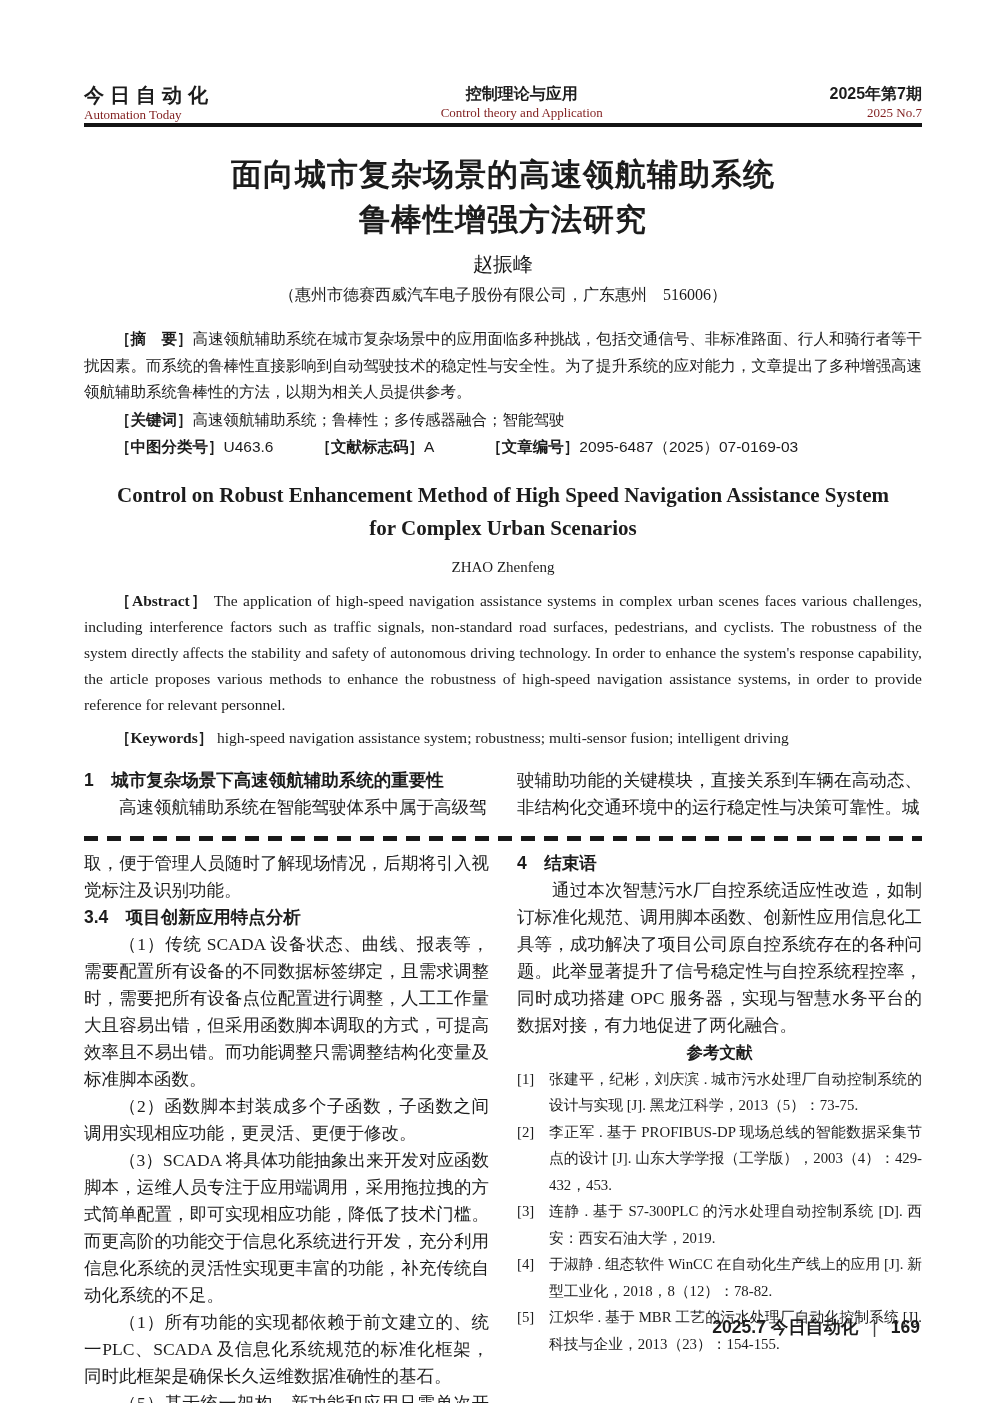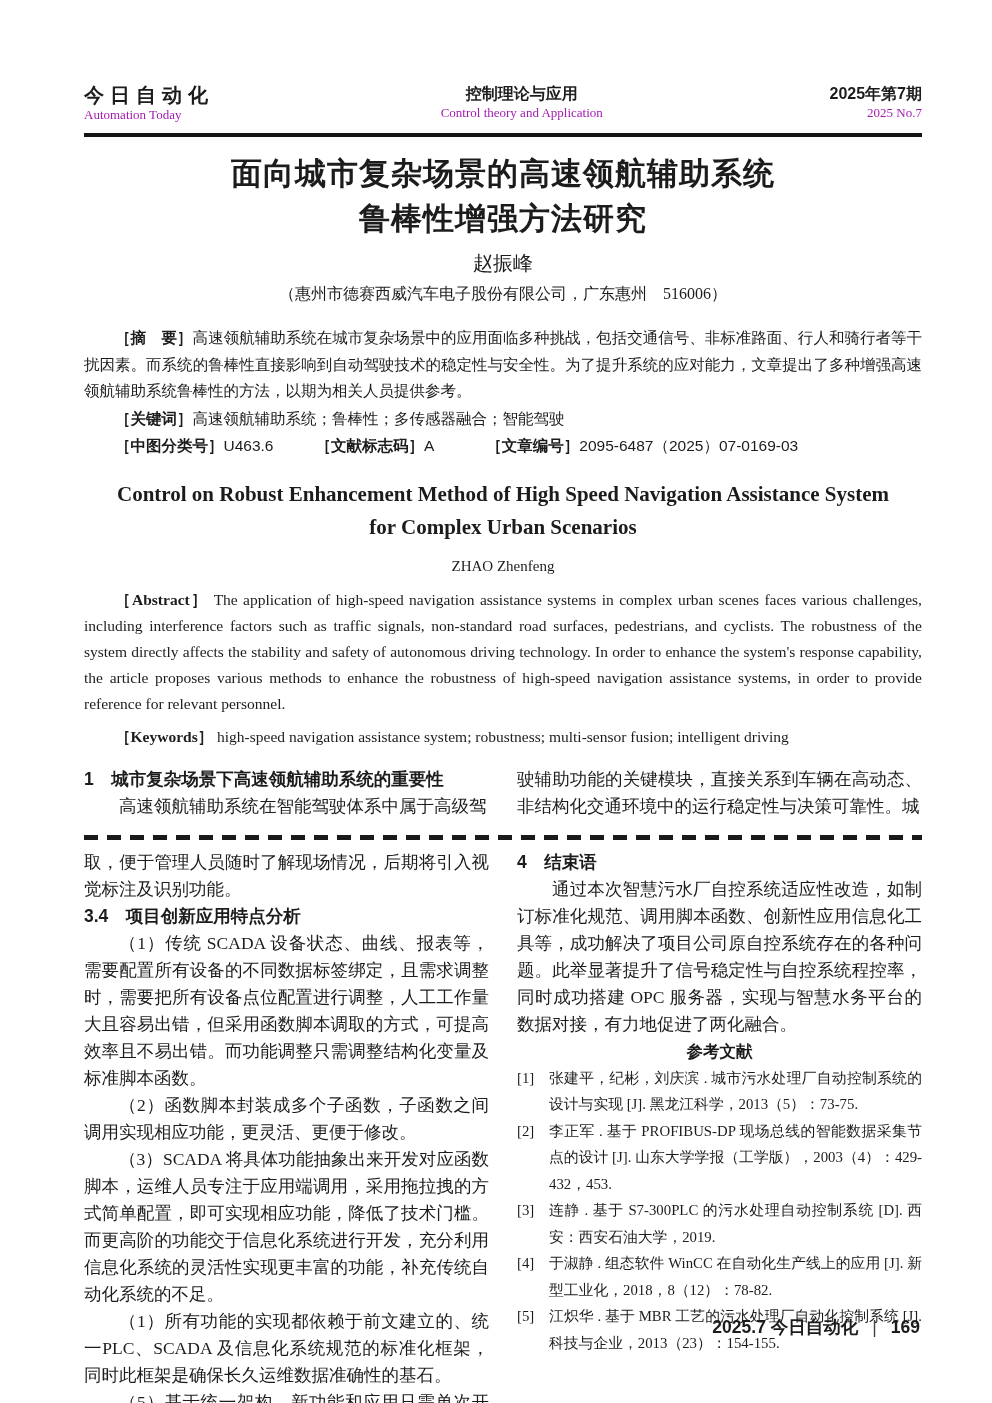--- a/index.html
+++ b/index.html
@@ -12,38 +12,38 @@
     background: #ffffff;
     color: #1c1c1c;
     font-family: "Liberation Serif", serif;
     overflow: hidden;
   }
   .content { position: absolute; left: 84px; top: 84px; width: 838px; }
 
   
   .journal-header {
     display: flex; justify-content: space-between; align-items: flex-start;
-    padding-bottom: 10px; border-bottom: 4px solid #141414;
+    border-bottom: 4px solid #141414;
   }
   .hdr-col { display: flex; flex-direction: column; }
   .hdr-center { text-align: center; }
   .hdr-right { text-align: right; }
   .hdr-cn-big {
     font-family: "Liberation Sans", sans-serif; font-weight: bold;
     font-size: 20px; letter-spacing: 6px; line-height: 22px;
   }
   .hdr-cn-mid {
     font-family: "Liberation Sans", sans-serif; font-weight: bold;
     font-size: 16px; line-height: 20px;
   }
-  .hdr-en { font-size: 13px; line-height: 17px; color: #a21caf; }
+  .hdr-en { font-size: 13px; line-height: 17px; color: #7f1d1d; }
 
   
   .title-cn {
-    margin-top: 14px; text-align: center;
+    margin-top: 25px; text-align: center;
     font-family: "Liberation Sans", sans-serif; font-weight: bold;
     font-size: 31px; line-height: 45px; letter-spacing: 1px;
   }
   .author-cn { text-align: center; font-size: 20px; margin-top: 9px; }
   .affiliation { text-align: center; font-size: 16px; margin-top: 7px; }
 
   
   .cn-abstract-block { margin-top: 20px; font-family: "Liberation Sans", sans-serif; }
   .cn-abstract, .cn-keywords, .cn-class-row {
     font-size: 15.5px; line-height: 26.5px; text-align: justify;

